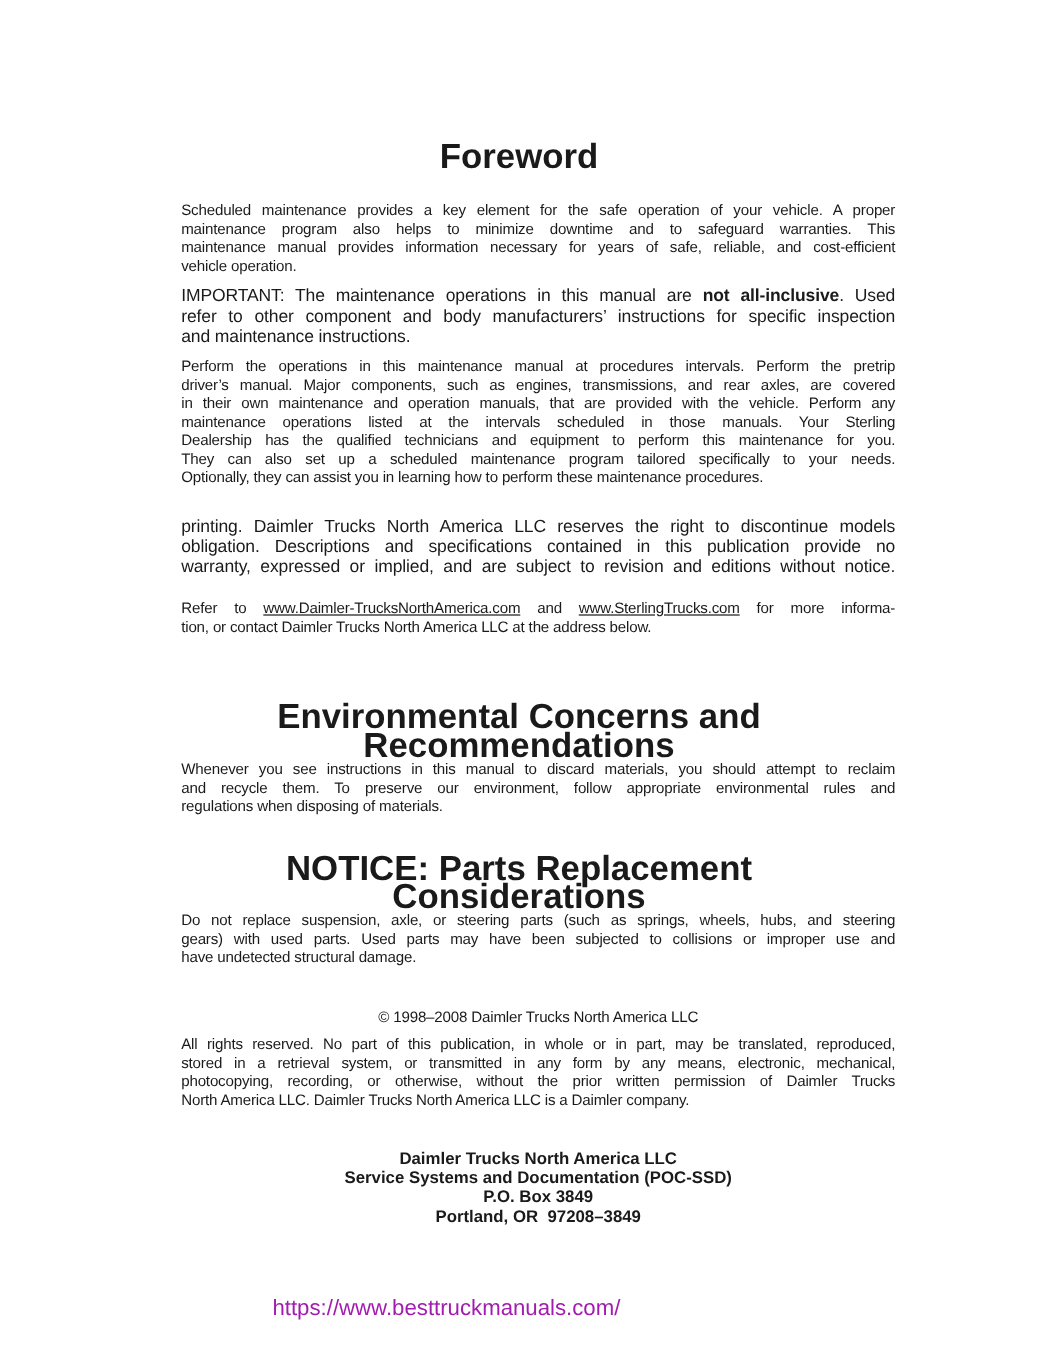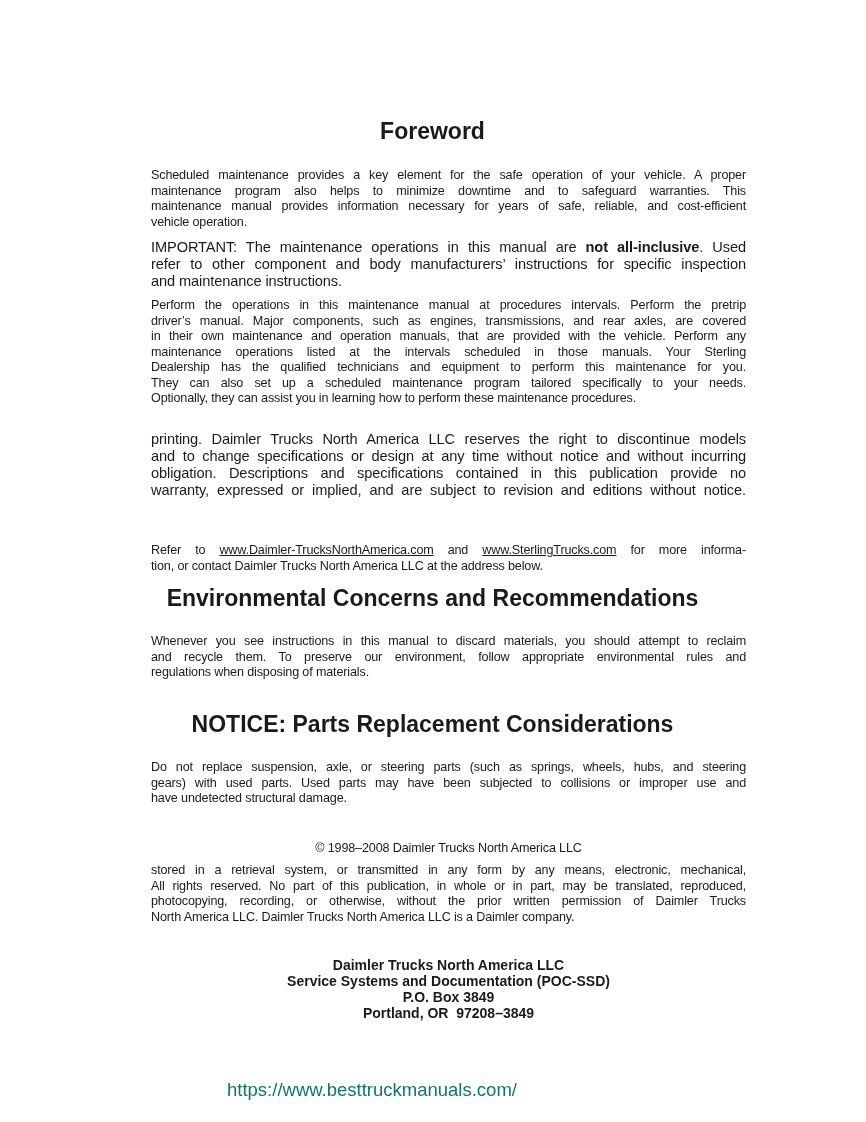--- a/index.html
+++ b/index.html
@@ -1,30 +1,30 @@
 <!DOCTYPE html>
 <html><head>
   <meta charset="utf-8">
   <style>
     html, body { margin: 0; padding: 0; background: #ffffff; }
     body { width: 866px; height: 1122px; position: relative; overflow: hidden;
       font-family: "Liberation Sans", sans-serif; color: #1a1a1a; }
     .page { position: absolute; left: 135px; width: 595px; top: 0; }
     .h1 { position: absolute; left: 0; width: 595px; text-align: center; font-weight: bold;
-      font-size: 23px; line-height: 24px; color: #1a1a1a; margin: 0; }
+      font-size: 29px; line-height: 24px; color: #1a1a1a; margin: 0; }
     .p { position: absolute; left: 0; width: 595px; margin: 16px; text-align: justify; }
     .p .l { display: block; text-align: justify; text-align-last: justify; white-space: nowrap; }
     .p .l.last { text-align-last: left; }
     .small { font-size: 12.6px; line-height: 15.5px; letter-spacing: -0.15px; }
     .large { font-size: 14.6px; line-height: 17px; letter-spacing: -0.1px; }
     .center { position: absolute; left: 0; width: 595px; text-align: center; margin: 16px; }
     .link { text-decoration: underline; color: #1a1a1a; }
     .addr { font-weight: bold; font-size: 14px; line-height: 16px; }
     .footer-url { position: absolute; left: 0; width: 744px; top: 1079px; text-align: center;
-      font-size: 18.5px; line-height: 22px; color: #0f766e; }
+      font-size: 18.5px; line-height: 22px; color: #a21caf; }
   </style>
 </head>
 <body>
 
 <div class="page">
 
   <h1 class="h1" style="top:119px">Foreword</h1>
 
   <div class="p small" style="top:152px">
     <span class="l">Scheduled maintenance provides a key element for the safe operation of your vehicle. A proper</span>
@@ -44,26 +44,25 @@
     <span class="l">driver’s manual. Major components, such as engines, transmissions, and rear axles, are covered</span>
     <span class="l">in their own maintenance and operation manuals, that are provided with the vehicle. Perform any</span>
     <span class="l">maintenance operations listed at the intervals scheduled in those manuals. Your Sterling</span>
     <span class="l">Dealership has the qualified technicians and equipment to perform this maintenance for you.</span>
     <span class="l">They can also set up a scheduled maintenance program tailored specifically to your needs.</span>
     <span class="l last">Optionally, they can assist you in learning how to perform these maintenance procedures.</span>
   </div>
 
   <div class="p large" style="top:415px">
     <span class="l">printing. Daimler Trucks North America LLC reserves the right to discontinue models</span>
-    <span class="l">and to change specifications or design at any time without notice and without incurring</span>
     <span class="l">obligation. Descriptions and specifications contained in this publication provide no</span>
     <span class="l">warranty, expressed or implied, and are subject to revision and editions without notice.</span>
   </div>
 
-  <div class="p small" style="top:527px">
+  <div class="p small" style="top:484px">
     <span class="l"><span>Refer to </span><a class="link">www.Daimler-TrucksNorthAmerica.com</a><span> and </span><a class="link">www.SterlingTrucks.com</a><span> for more informa-</span></span>
     <span class="l last">tion, or contact Daimler Trucks North America LLC at the address below.</span>
   </div>
 
   <h1 class="h1" style="top:586px">Environmental Concerns and Recommendations</h1>
 
   <div class="p small" style="top:618px">
     <span class="l">Whenever you see instructions in this manual to discard materials, you should attempt to reclaim</span>
     <span class="l">and recycle them. To preserve our environment, follow appropriate environmental rules and</span>
     <span class="l last">regulations when disposing of materials.</span>
@@ -73,22 +72,22 @@
 
   <div class="p small" style="top:744px">
     <span class="l">Do not replace suspension, axle, or steering parts (such as springs, wheels, hubs, and steering</span>
     <span class="l">gears) with used parts. Used parts may have been subjected to collisions or improper use and</span>
     <span class="l last">have undetected structural damage.</span>
   </div>
 
   <p class="center small" style="top:825px">© 1998–2008 Daimler Trucks North America LLC</p>
 
   <div class="p small" style="top:847px">
+    <span class="l">All rights reserved. No part of this publication, in whole or in part, may be translated, reproduced,</span>
     <span class="l">stored in a retrieval system, or transmitted in any form by any means, electronic, mechanical,</span>
-    <span class="l">All rights reserved. No part of this publication, in whole or in part, may be translated, reproduced,</span>
     <span class="l">photocopying, recording, or otherwise, without the prior written permission of Daimler Trucks</span>
     <span class="l last">North America LLC. Daimler Trucks North America LLC is a Daimler company.</span>
   </div>
 
   <div class="center addr" style="top:941px">
     <div>Daimler Trucks North America LLC</div>
     <div>Service Systems and Documentation (POC-SSD)</div>
     <div style="white-space:pre">P.O. Box 3849</div>
     <div style="white-space:pre">Portland, OR  97208–3849</div>
   </div>

